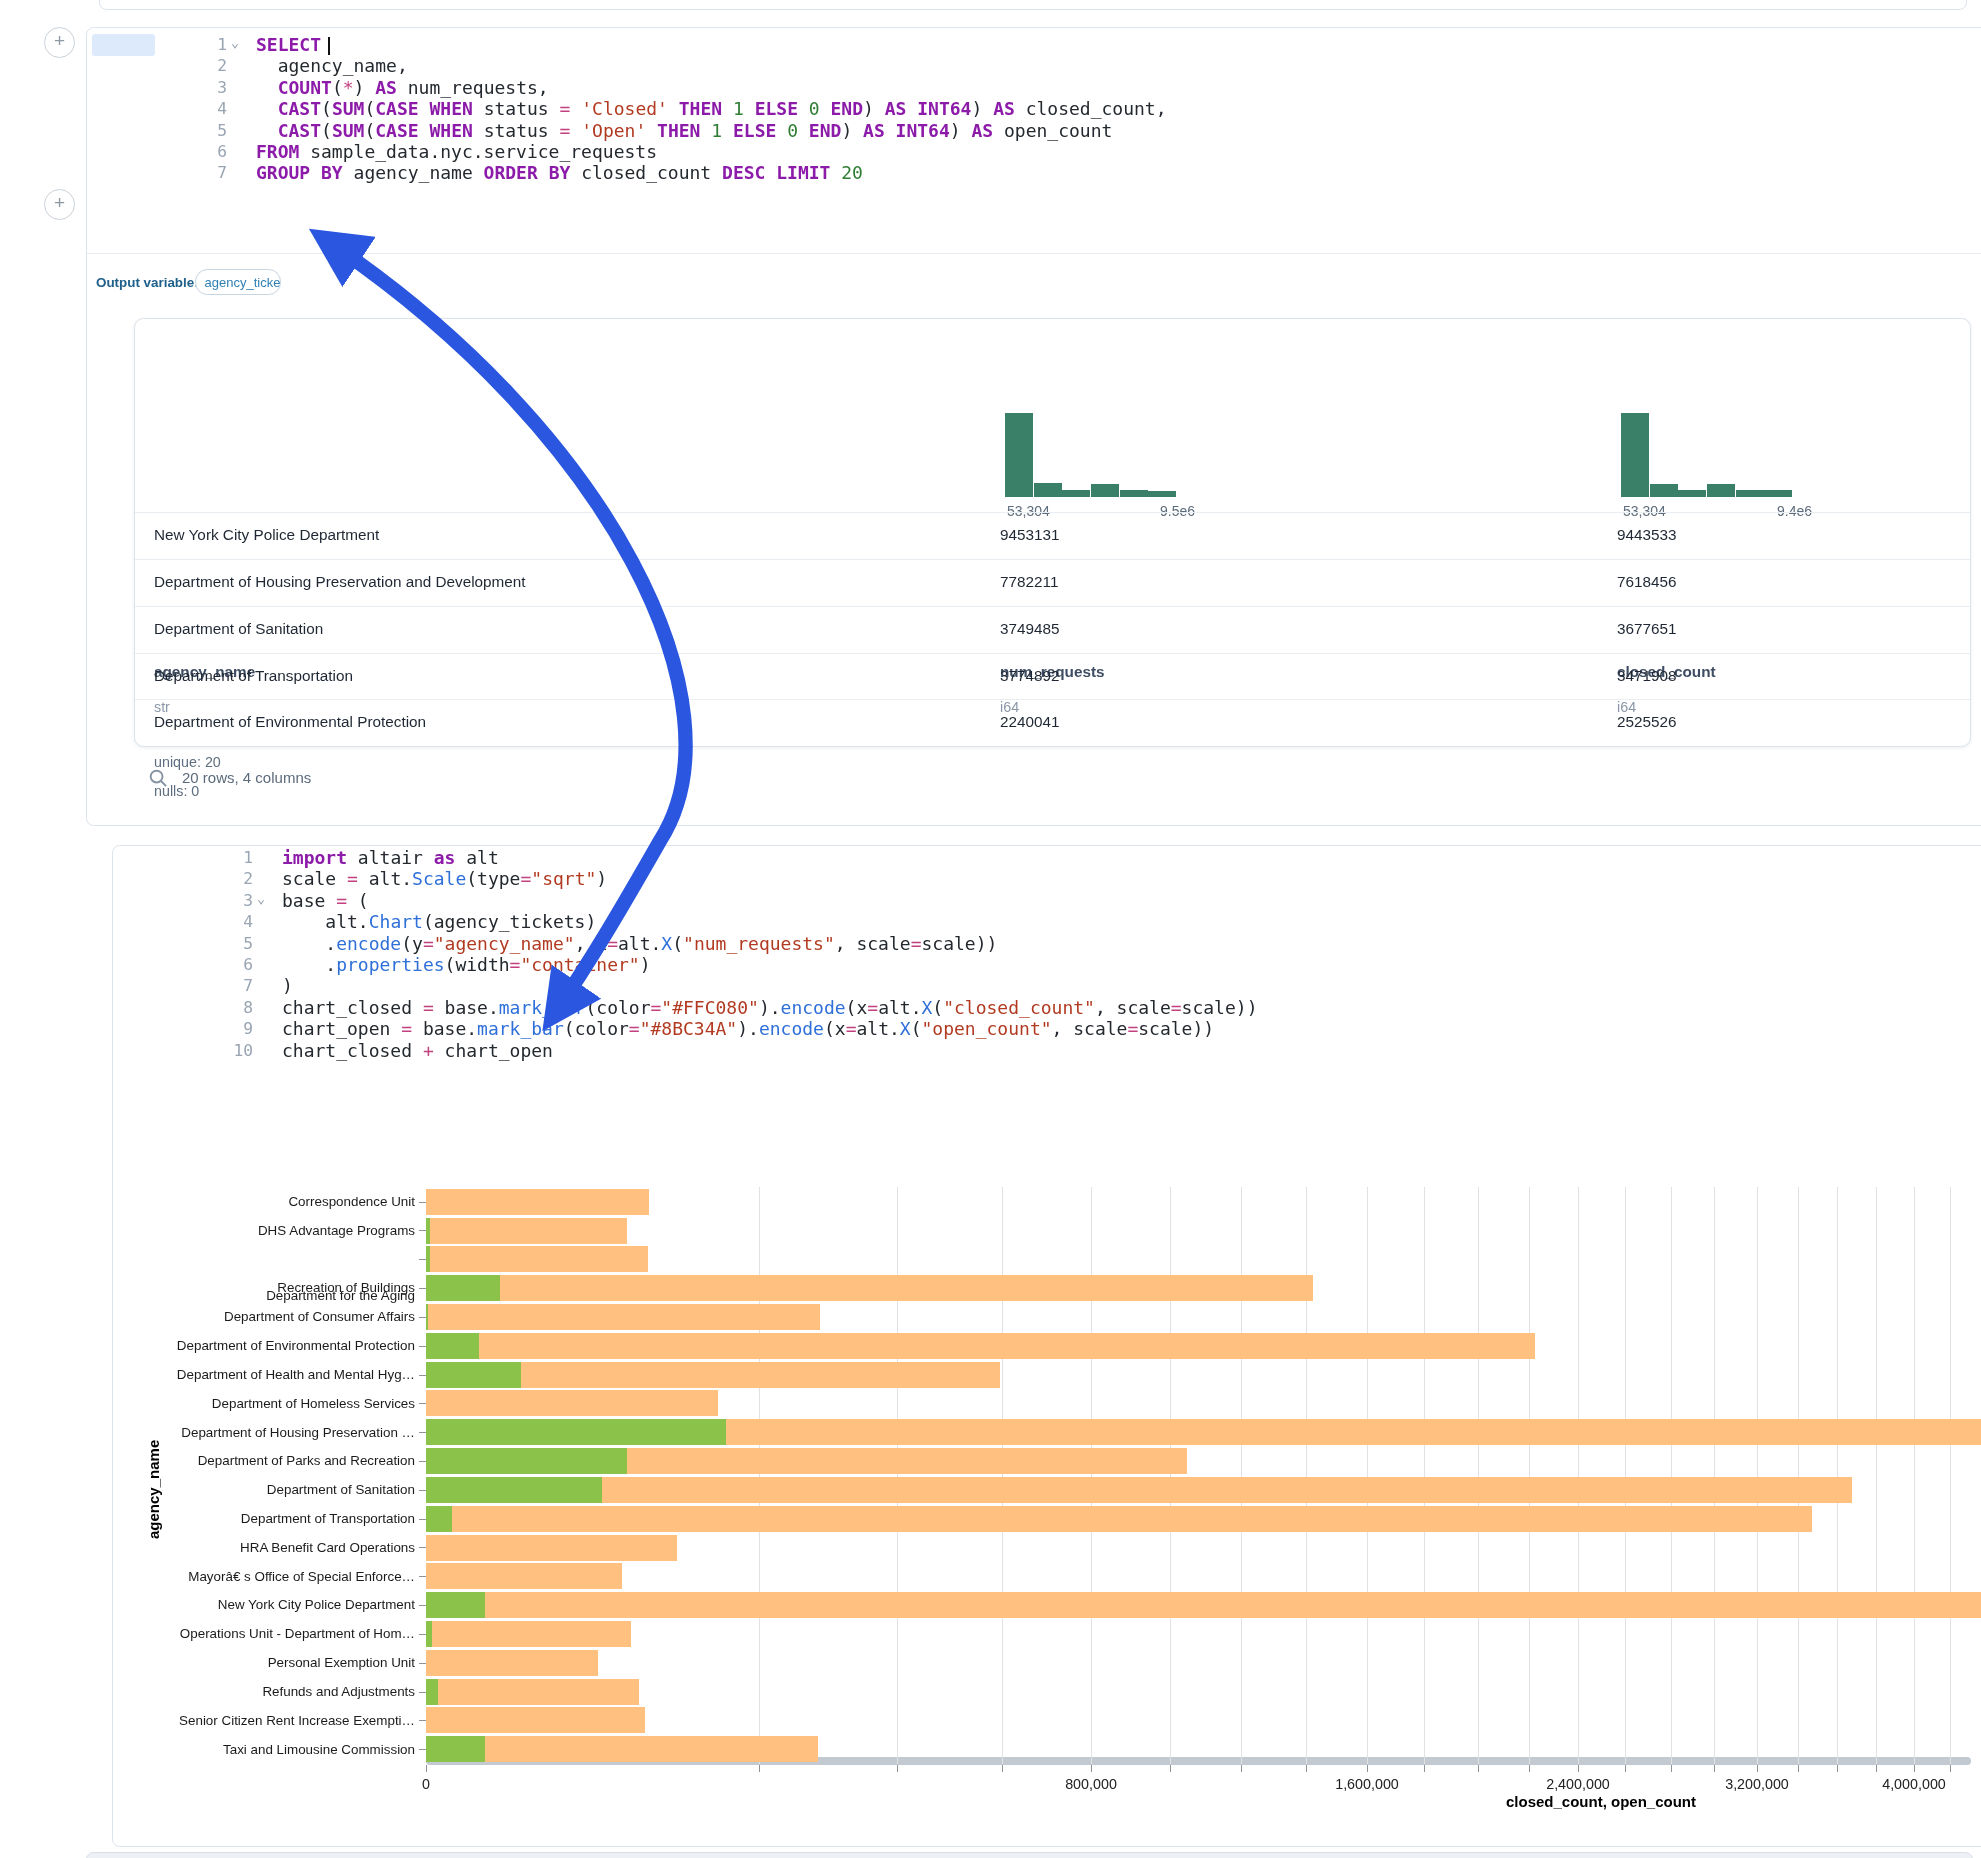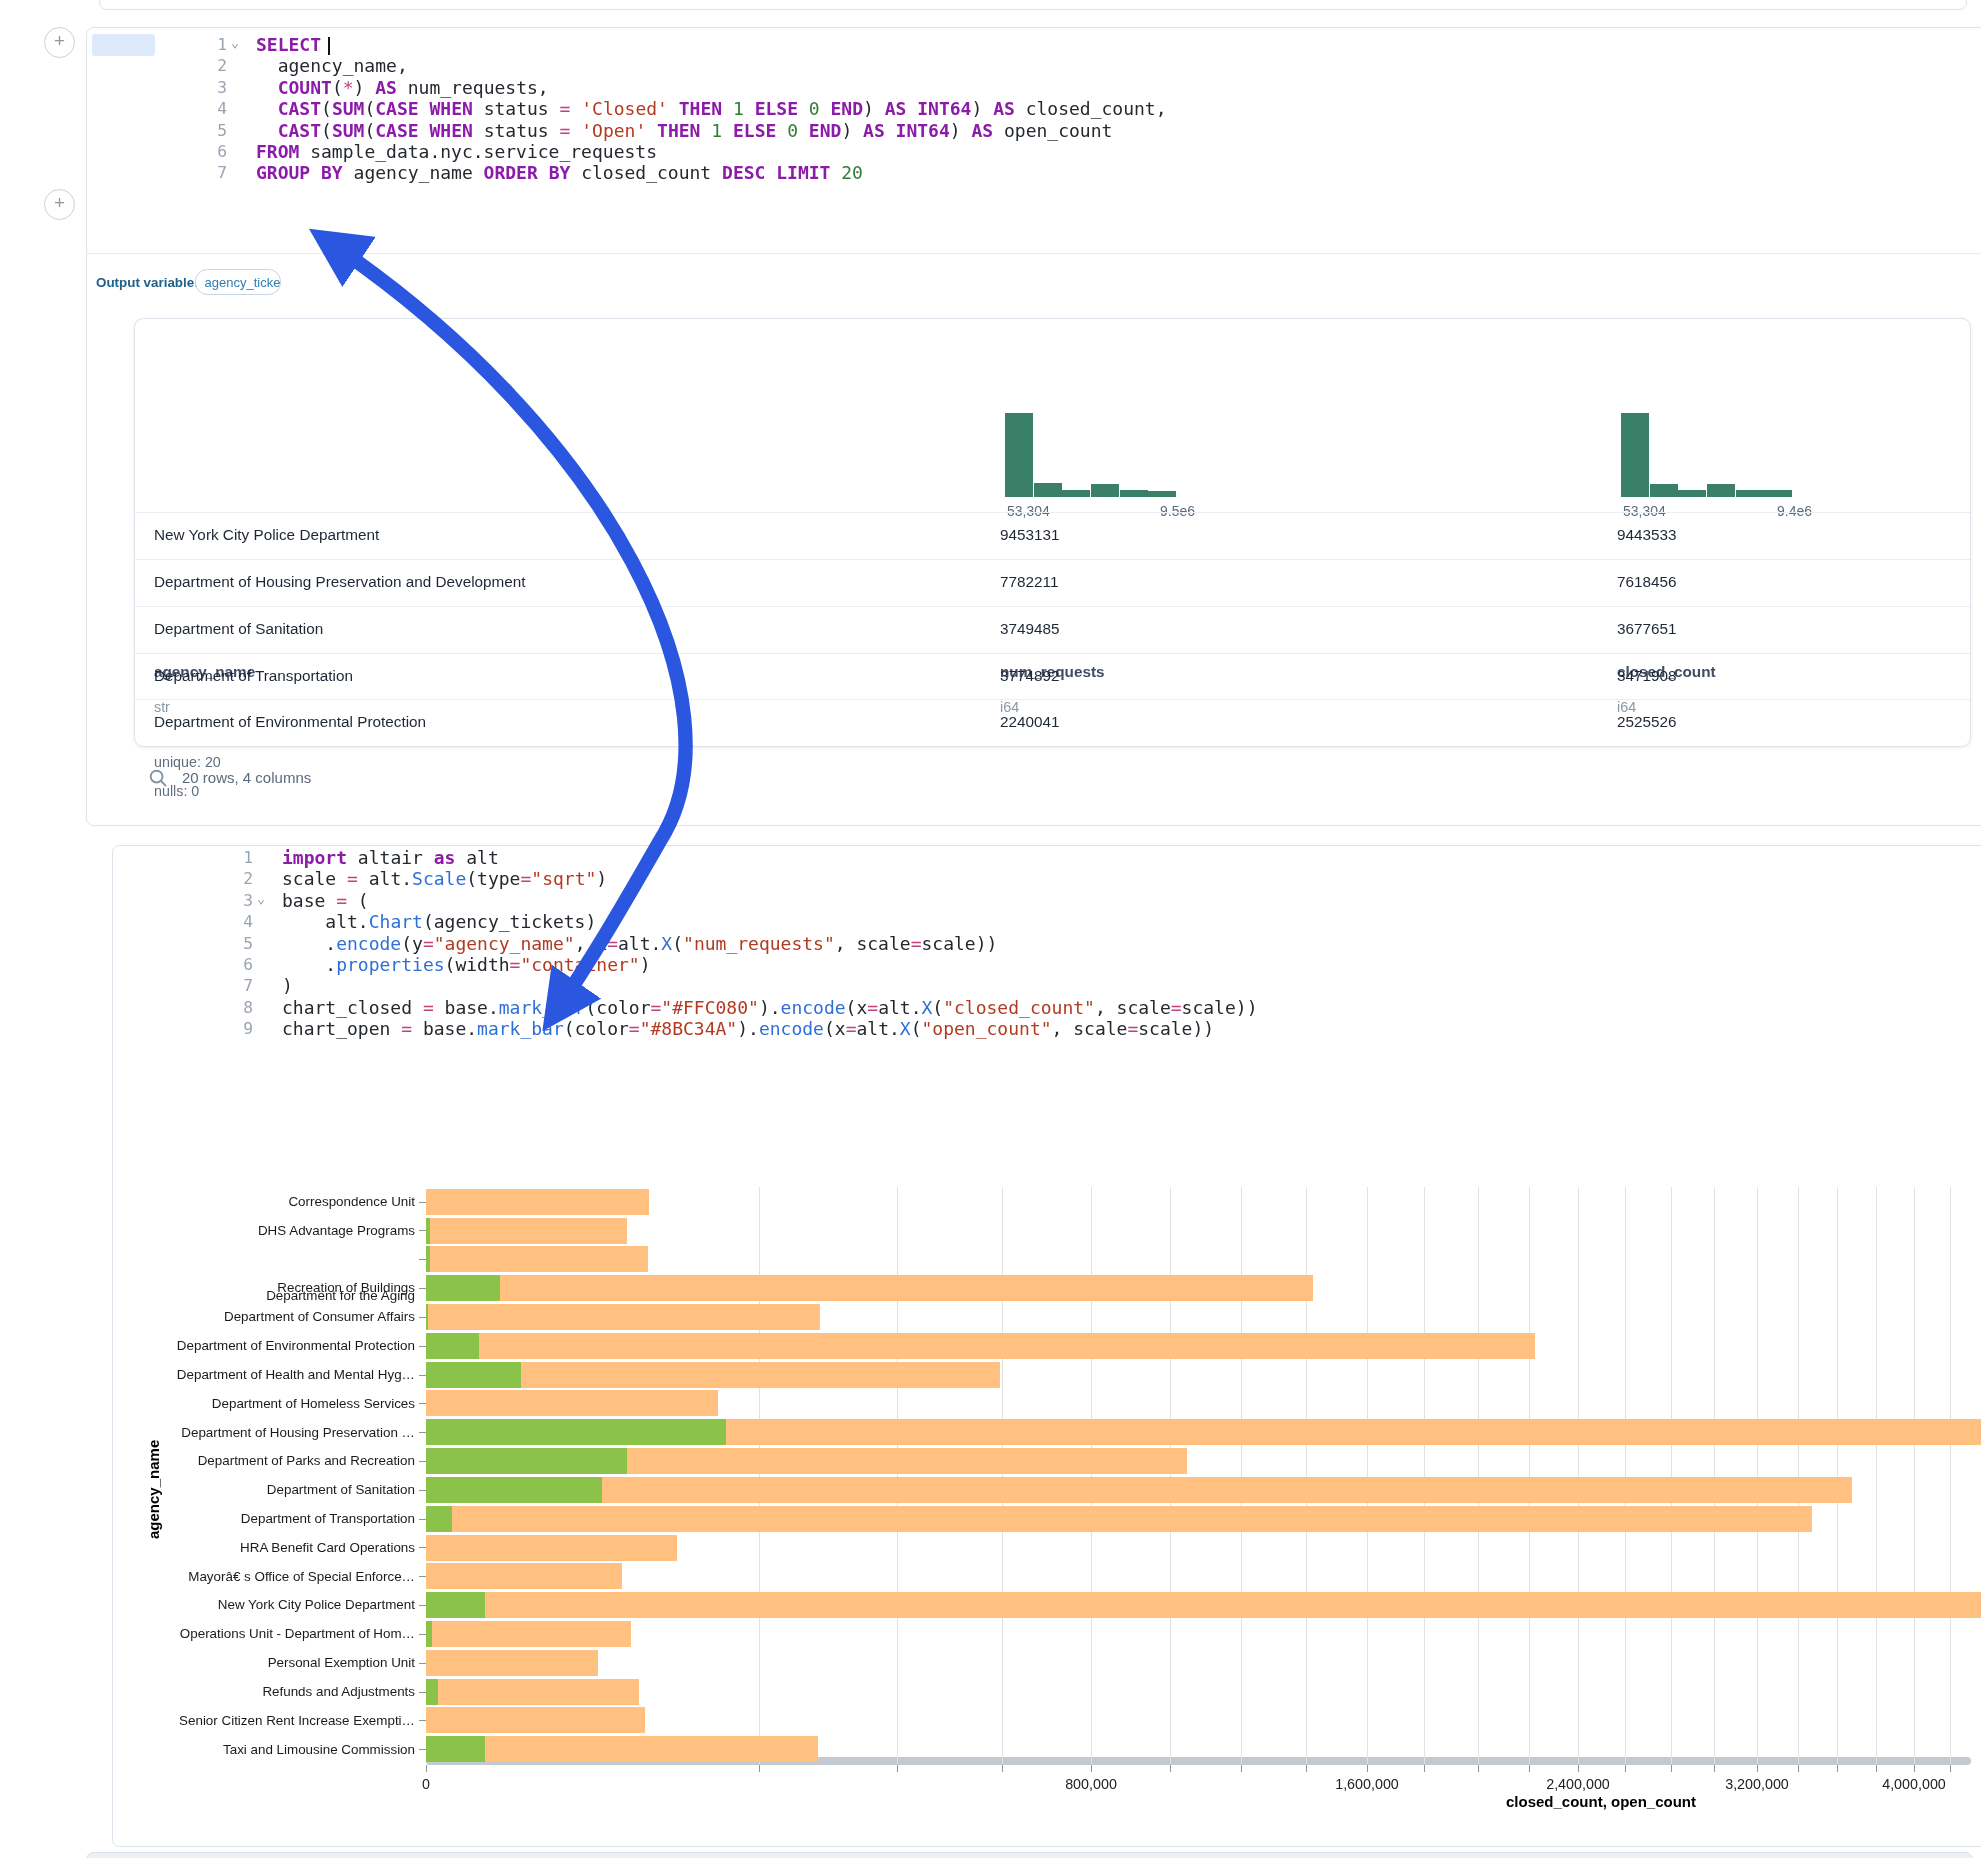--- a/index.html
+++ b/index.html
@@ -157,20 +157,21 @@
 <div class="code-area" id="py-code" style="left:112px;top:847px;width:1864px;height:216px;">
     <div class="code-row" style="top: 0px; width: 100%;"><span class="ln">1</span><span class="ctext"><span class="k">import</span><span class="d"> altair </span><span class="k">as</span><span class="d"> alt</span></span></div>
     <div class="code-row" style="top: 21.4px; width: 100%;"><span class="ln">2</span><span class="ctext"><span class="d">scale </span><span class="o">=</span><span class="d"> alt.</span><span class="f">Scale</span><span class="p">(</span><span class="d">type</span><span class="o">=</span><span class="s">"sqrt"</span><span class="p">)</span></span></div>
     <div class="code-row" style="top: 43px; width: 100%;"><span class="ln">3</span><span class="chev">⌄</span><span class="ctext"><span class="d">base </span><span class="o">=</span><span class="d"> (</span></span></div>
     <div class="code-row" style="top: 64px; width: 100%;"><span class="ln">4</span><span class="ctext"><span class="d">    alt.</span><span class="f">Chart</span><span class="p">(</span><span class="d">agency_tickets</span><span class="p">)</span></span></div>
     <div class="code-row" style="top: 86px; width: 100%;"><span class="ln">5</span><span class="ctext"><span class="d">    .</span><span class="f">encode</span><span class="p">(</span><span class="d">y</span><span class="o">=</span><span class="s">"agency_name"</span><span class="d">, x</span><span class="o">=</span><span class="d">alt.</span><span class="f">X</span><span class="p">(</span><span class="s">"num_requests"</span><span class="d">, scale</span><span class="o">=</span><span class="d">scale</span><span class="p">))</span></span></div>
     <div class="code-row" style="top: 107px; width: 100%;"><span class="ln">6</span><span class="ctext"><span class="d">    .</span><span class="f">properties</span><span class="p">(</span><span class="d">width</span><span class="o">=</span><span class="s">"container"</span><span class="p">)</span></span></div>
     <div class="code-row" style="top: 128px; width: 100%;"><span class="ln">7</span><span class="ctext"><span class="d">)</span></span></div>
     <div class="code-row" style="top: 150px; width: 100%;"><span class="ln">8</span><span class="ctext"><span class="d">chart_closed </span><span class="o">=</span><span class="d"> base.</span><span class="f">mark_bar</span><span class="p">(</span><span class="d">color</span><span class="o">=</span><span class="s">"#FFC080"</span><span class="p">).</span><span class="f">encode</span><span class="p">(</span><span class="d">x</span><span class="o">=</span><span class="d">alt.</span><span class="f">X</span><span class="p">(</span><span class="s">"closed_count"</span><span class="d">, scale</span><span class="o">=</span><span class="d">scale</span><span class="p">))</span></span></div>
     <div class="code-row" style="top: 171px; width: 100%;"><span class="ln">9</span><span class="ctext"><span class="d">chart_open </span><span class="o">=</span><span class="d"> base.</span><span class="f">mark_bar</span><span class="p">(</span><span class="d">color</span><span class="o">=</span><span class="s">"#8BC34A"</span><span class="p">).</span><span class="f">encode</span><span class="p">(</span><span class="d">x</span><span class="o">=</span><span class="d">alt.</span><span class="f">X</span><span class="p">(</span><span class="s">"open_count"</span><span class="d">, scale</span><span class="o">=</span><span class="d">scale</span><span class="p">))</span></span></div>
+    <div class="code-row" style="top: 193px; width: 100%;"><span class="ln">10</span><span class="ctext"><span class="d">chart_closed </span><span class="o">+</span><span class="d"> chart_open</span></span></div>
   </div>
 
 <div id="chart" class="abs" style="left:0;top:0;width:1982px;height:1858px;">
   <div class="axis-title-y" style="left:145px;top:1539px;">agency_name</div>
   <div class="axis-title-x" style="left:1601px;top:1793px;">closed_count, open_count</div>
   <div class="scrollbar"></div>
 <div class="gl" style="left: 759px; top: 1187px; height: 577px;"></div>
     <div class="xtick" style="left: 759px; top: 1765px;"></div>
     <div class="gl" style="left: 897px; top: 1187px; height: 577px;"></div>
     <div class="xtick" style="left: 897px; top: 1765px;"></div>

